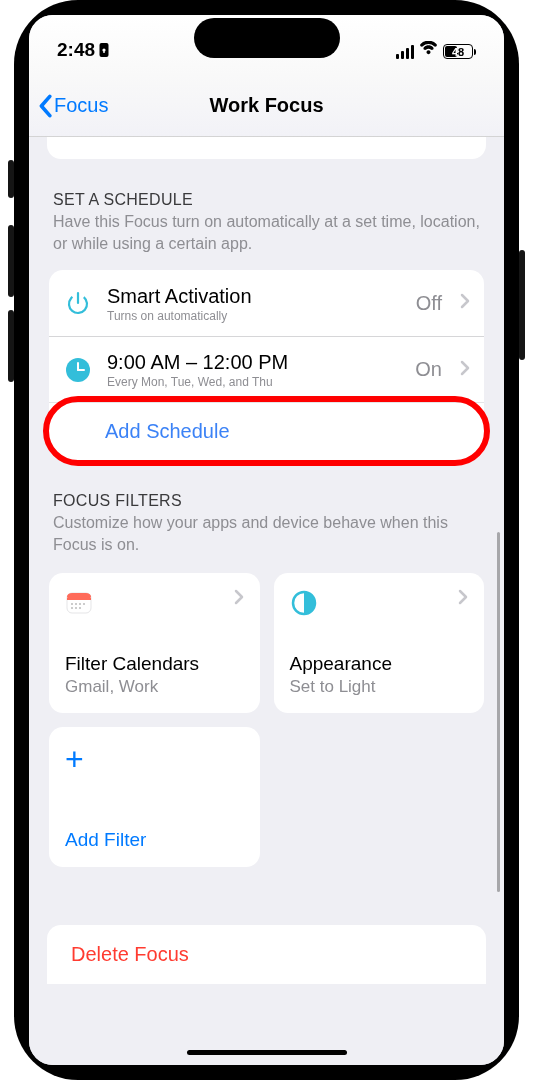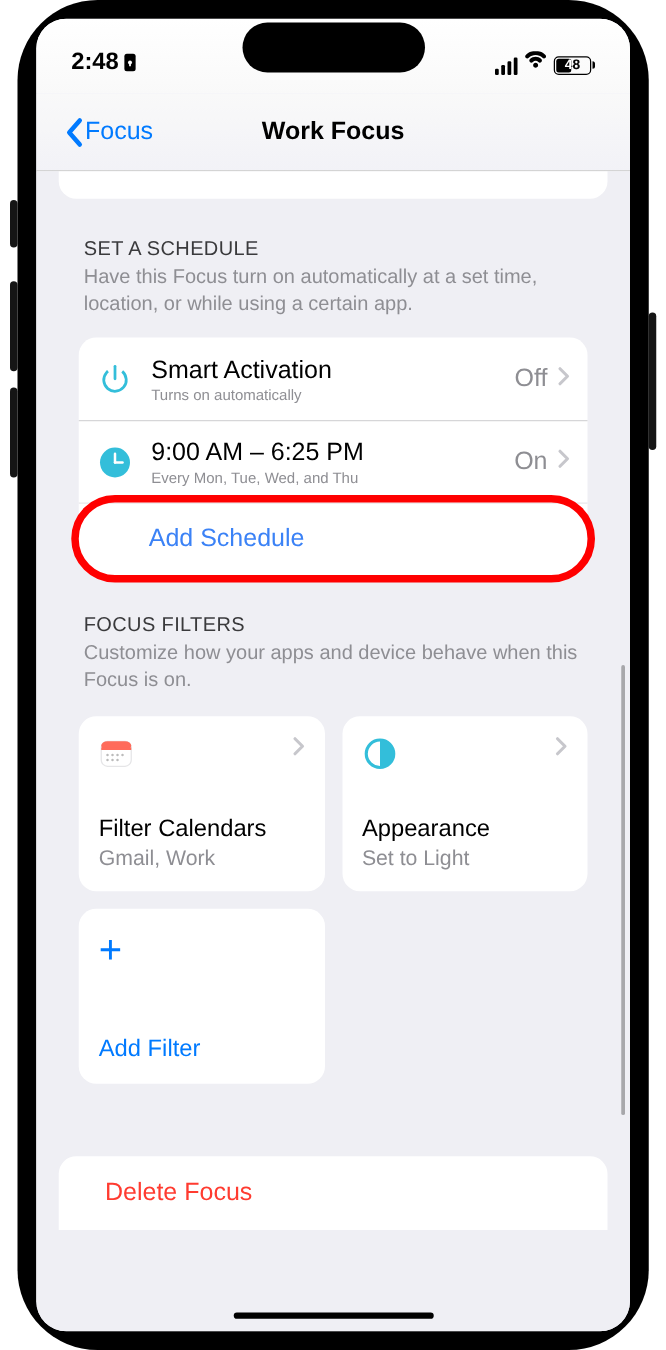--- a/index.html
+++ b/index.html
@@ -127,21 +127,21 @@
       height: 62px;
       display: flex;
       align-items: center;
       background: linear-gradient(to bottom, #f9f9f9 0%, #f2f2f7 100%);
       border-bottom: 0.5px solid rgba(0,0,0,0.15);
       position: relative;
       padding: 0 12px;
     }
     .nav-back {
       position: absolute;
-      left: 21px;
+      left: 7px;
       display: flex;
       align-items: flex-start;
       color: #007aff;
       font-size: 20px;
     }
     .nav-back svg {
       width: 18px;
       height: 24px;
     }
     .nav-title {
@@ -161,21 +161,21 @@
       background: #efeff4;
     }
     .top-card-peek {
       height: 22px;
       margin: 0 18px;
       background: #fff;
       border-radius: 0 0 14px 14px;
     }
     .section {
       margin-top: 32px;
-      padding: 0 34px;
+      padding: 0 20px;
     }
     .section-header {
       padding: 0 4px 6px;
     }
     .section-title {
       font-size: 16px;
       font-weight: 500;
       color: #3a3a3c;
       letter-spacing: 0.3px;
     }
@@ -215,21 +215,21 @@
       line-height: 1.2;
     }
     .item-sub {
       font-size: 12px;
       color: #8e8e93;
       margin-top: 1px;
     }
     .item-trail {
       display: flex;
       align-items: center;
-      gap: 8px;
+      gap: 18px;
       justify-content: flex-end;
     }
     .item-status {
       font-size: 20px;
       color: #8e8e93;
     }
     .chevron {
       color: #c7c7cc;
     }
     .chevron svg { width: 10px; height: 16px; }
@@ -293,21 +293,21 @@
     .plus-icon {
       font-size: 32px;
       color: #007aff;
       font-weight: 300;
       line-height: 1;
     }
     .delete-section {
       margin: 58px 18px 40px;
       background: #fff;
       border-radius: 14px 14px 0 0;
-      padding: 18px 37px;
+      padding: 18px 24px;
     }
     .delete-text {
       font-size: 20px;
       color: #ff3b30;
     }
     .home-indicator {
       position: absolute;
       bottom: 10px;
       left: 50%;
       transform: translateX(-50%);
@@ -429,21 +429,21 @@
 
           <div class="list-item mid">
             <div class="item-icon">
               <svg width="26" height="26" viewBox="0 0 26 26">
                   <circle cx="13" cy="13" r="12" fill="#33beda"></circle>
                   <line x1="13" y1="13" x2="13" y2="6" stroke="#fff" stroke-width="2" stroke-linecap="round"></line>
                   <line x1="13" y1="13" x2="19" y2="13" stroke="#fff" stroke-width="2" stroke-linecap="round"></line>
                 </svg>
             </div>
             <div class="item-body">
-              <div class="item-title">9:00 AM – 6:25 PM</div>
+              <div class="item-title">9:00 AM – 12:00 PM</div>
               <div class="item-sub">Every Mon, Tue, Wed, and Thu</div>
             </div>
             <div class="item-trail">
               <span class="item-status">On</span>
               <span class="chevron"><svg viewBox="0 0 10 16">
                     <path d="M2 2 L8 8 L2 14" stroke="#c7c7cc" stroke-width="2.5" fill="none" stroke-linecap="round" stroke-linejoin="round"></path>
                   </svg></span>
             </div>
           </div>
 

